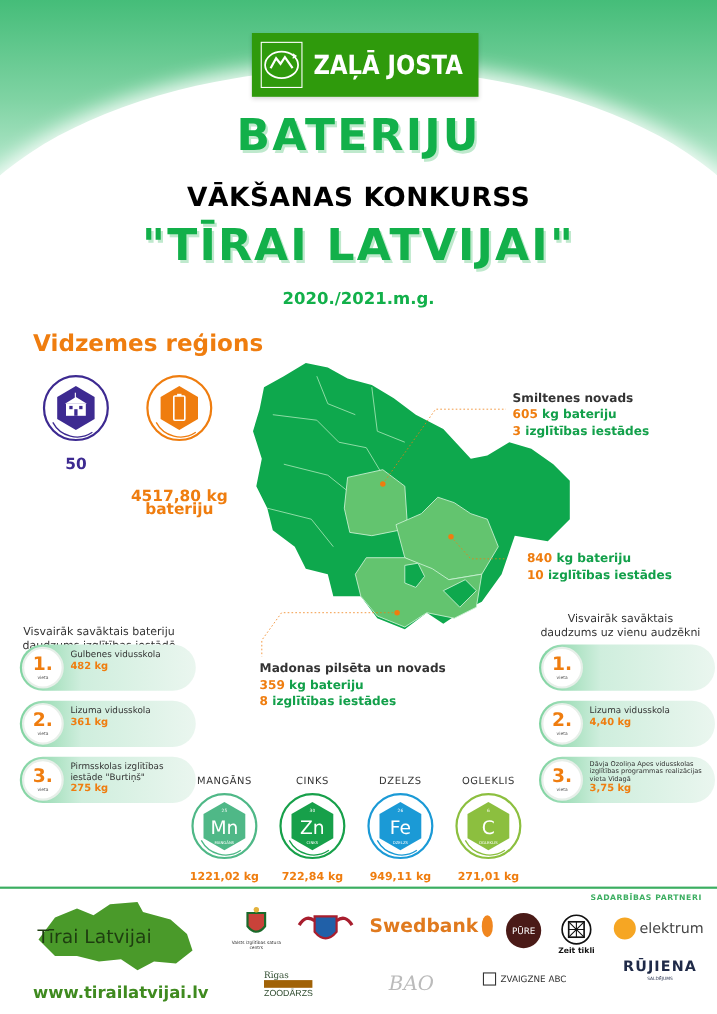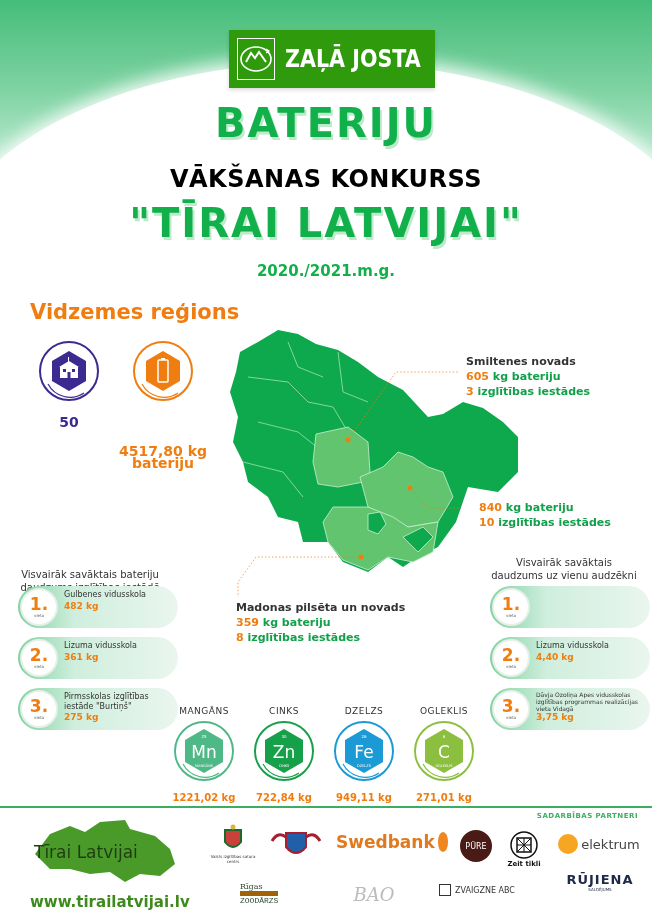--- a/index.html
+++ b/index.html
@@ -322,21 +322,21 @@
   </svg>
   <span style="font-size:7px;font-weight:bold;color:#111;">Zeit tikli</span>
 </div>
 <div class="partner" style="left:556px;top:834px;width:86px;">
   <span style="display:inline-block;width:20px;height:20px;border-radius:50%;background:#f6a623;margin-right:3px;"></span>
   <span class="elektrum-text">elektrum</span>
 </div>
 
 <div class="partner" style="left:240px;top:882px;width:90px;flex-direction:column;align-items:flex-start;">
   <span style="font-family:'DejaVu Serif',serif;font-size:8px;color:#2d4a2d;">Rīgas</span>
-  <span style="font-family:Liberation Mono, monospace;font-size:8px;color:#2d4a2d;border-top:5px solid #a16207;">ZOODĀRZS</span>
+  <span style="font-family:Liberation Sans, sans-serif;font-size:8px;color:#2d4a2d;border-top:7px solid #a16207;">ZOODĀRZS</span>
 </div>
 <div class="partner" style="left:350px;top:880px;width:48px;height:28px;">
   <span style="font-family:'DejaVu Serif',serif;font-style:italic;font-size:18px;color:#bbb;">BAO</span>
 </div>
 <div class="partner" style="left:434px;top:884px;width:86px;">
   <span style="display:inline-block;width:12px;height:12px;border:1px solid #333;margin-right:4px;"></span>
   <span style="font-size:8px;color:#333;">ZVAIGZNE ABC</span>
 </div>
 <div class="partner" style="left:560px;top:872px;width:80px;flex-direction:column;">
   <span style="font-size:13px;font-weight:bold;color:#1f2a48;letter-spacing:1px;">RŪJIENA</span>

